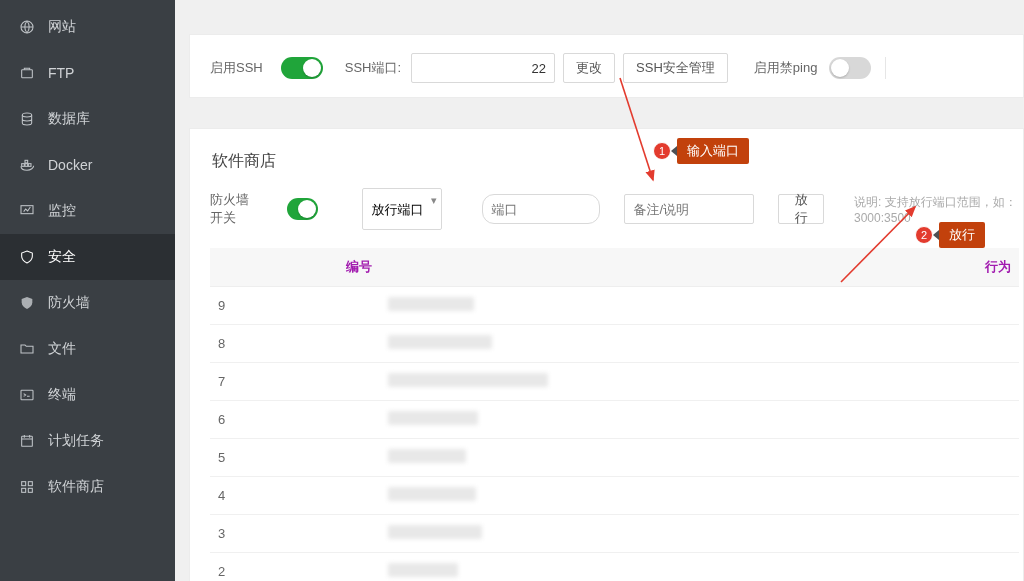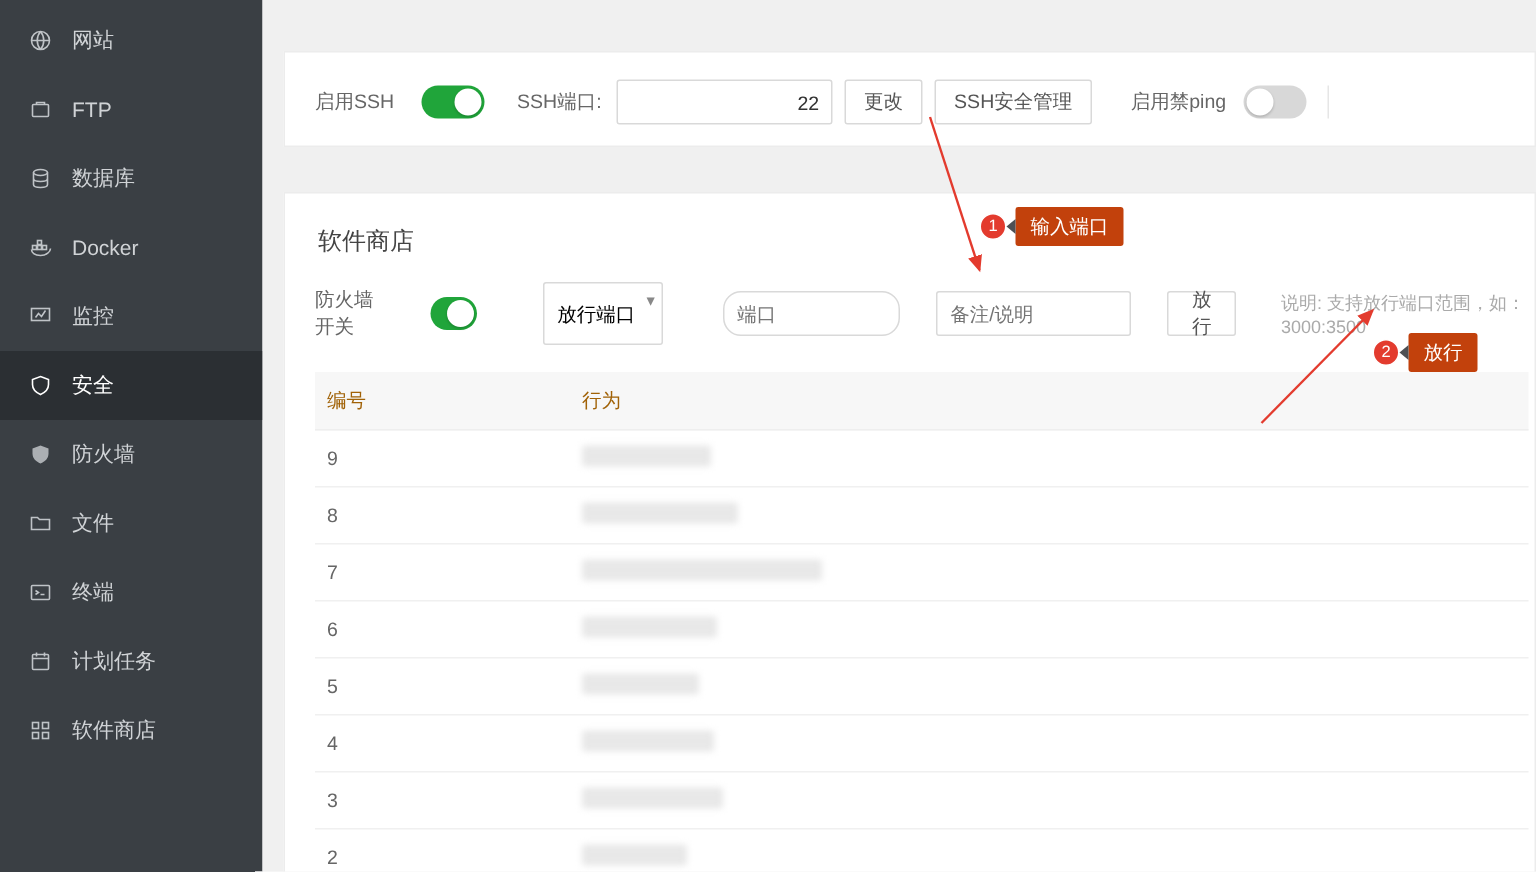--- a/index.html
+++ b/index.html
@@ -85,21 +85,21 @@
   .sel-wrap { position:relative; display:inline-block; }
   .sel-wrap:after {
     content:"▾"; position:absolute; right:6px; top:6px; color:#888; pointer-events:none;
     font-size:11px;
   }
   
   .sec-title { font-size:16px; color:#444; padding:4px 2px 16px 2px;}
   
   table.fw { width:100%; border-collapse:collapse; font-size:13px; }
   table.fw thead th {
-    background:#f7f7f7; text-align:left; font-weight:normal; color:#a16207;
+    background:#f7f7f7; text-align:right; font-weight:bold; color:#a21caf;
     padding:10px 8px; border-bottom:1px solid #eee;
   }
   table.fw tbody td { padding:10px 8px; border-bottom:1px solid #f0f0f0; color:#666;}
   .blur-block {
     display:inline-block; height:14px; background:#e8e8e8; border-radius:2px;
     filter: blur(2px);
   }
   
   .anno { position:absolute; z-index:50; pointer-events:none; }
   .badge-num {

